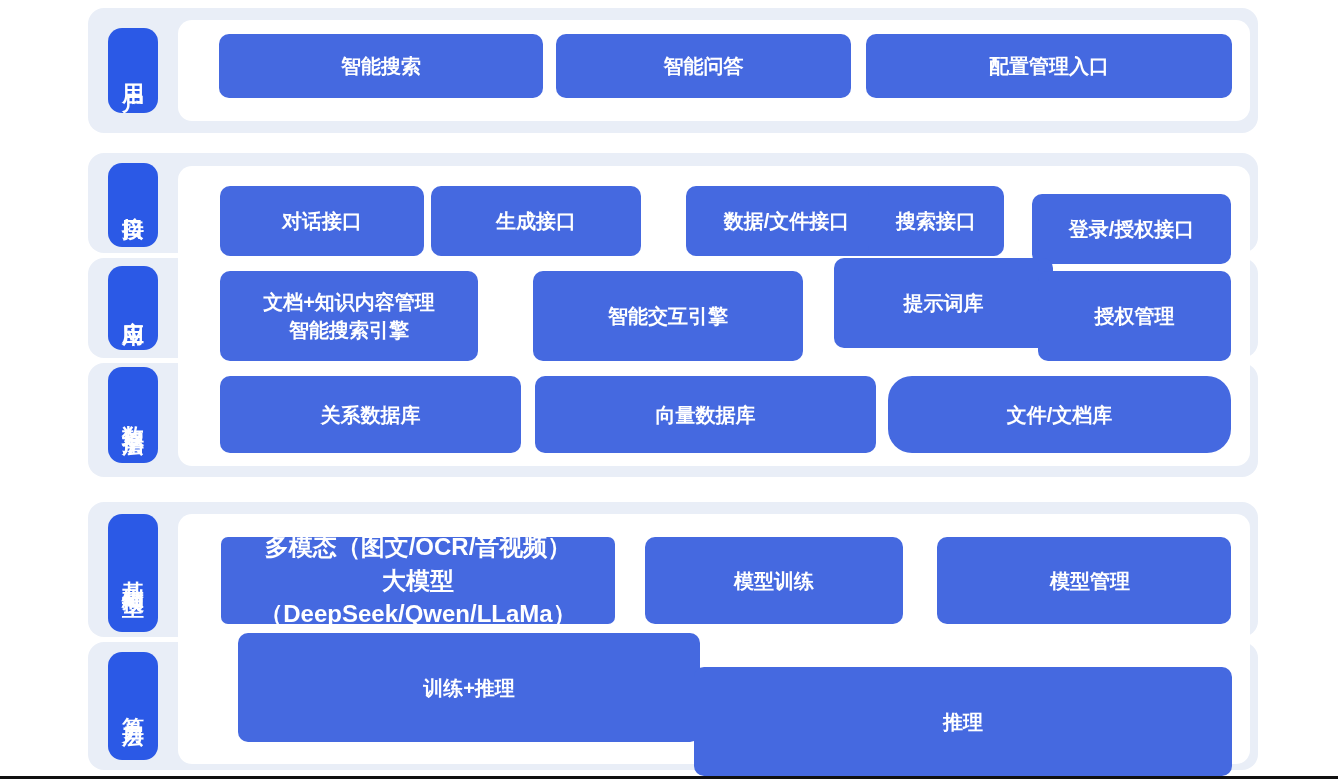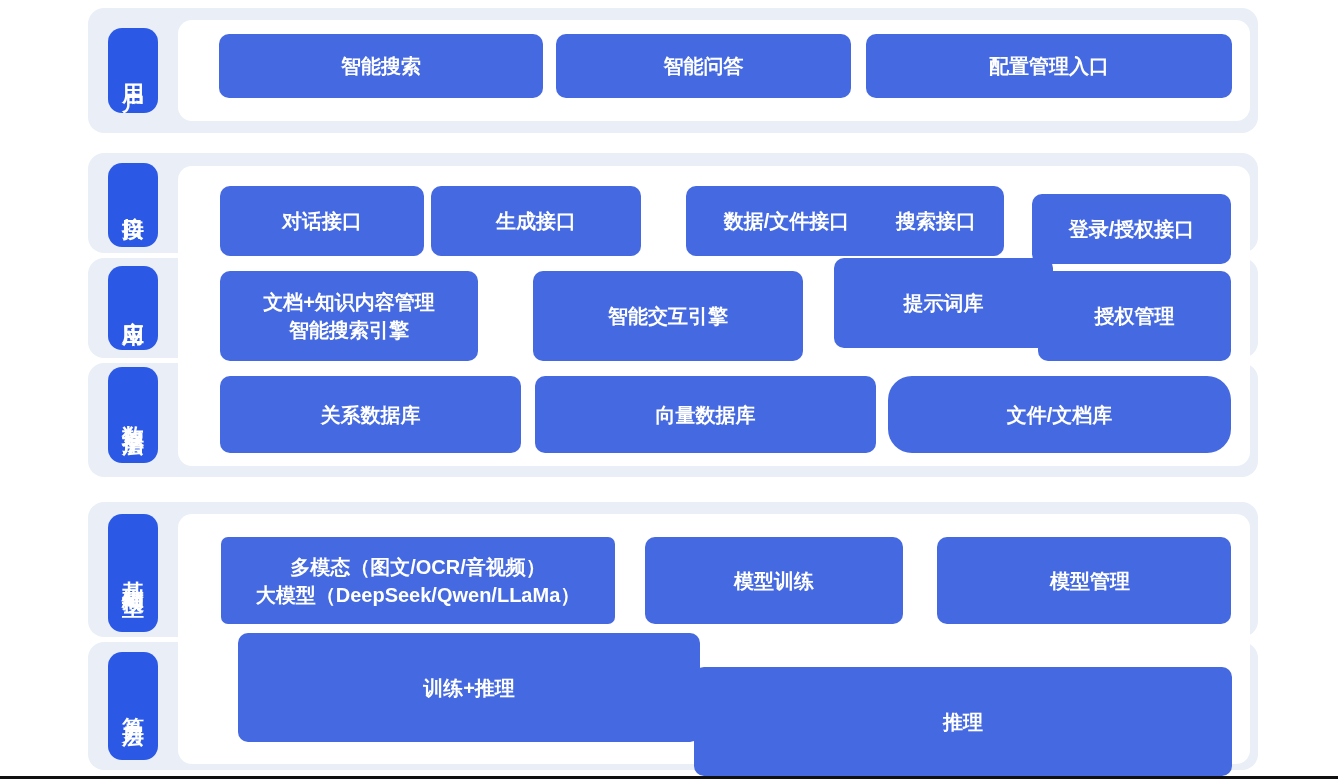--- a/index.html
+++ b/index.html
@@ -45,21 +45,21 @@
     font-weight: 700;
     display: flex;
     align-items: center;
     justify-content: center;
     text-align: center;
     white-space: pre-line;
     line-height: 1.4;
     padding: 0 8px;
     box-sizing: border-box;
   }
-  .block.small-text { font-size: 20px; border-radius: 7px; }
+  .block.small-text { font-size: 24px; border-radius: 7px; }
   .bottom-line {
     position: absolute;
     left: 0; top: 776px;
     width: 1338px; height: 3px;
     background: var(--bottom-line, #101010);
   }
 </style>
 </head>
 <body>
 

